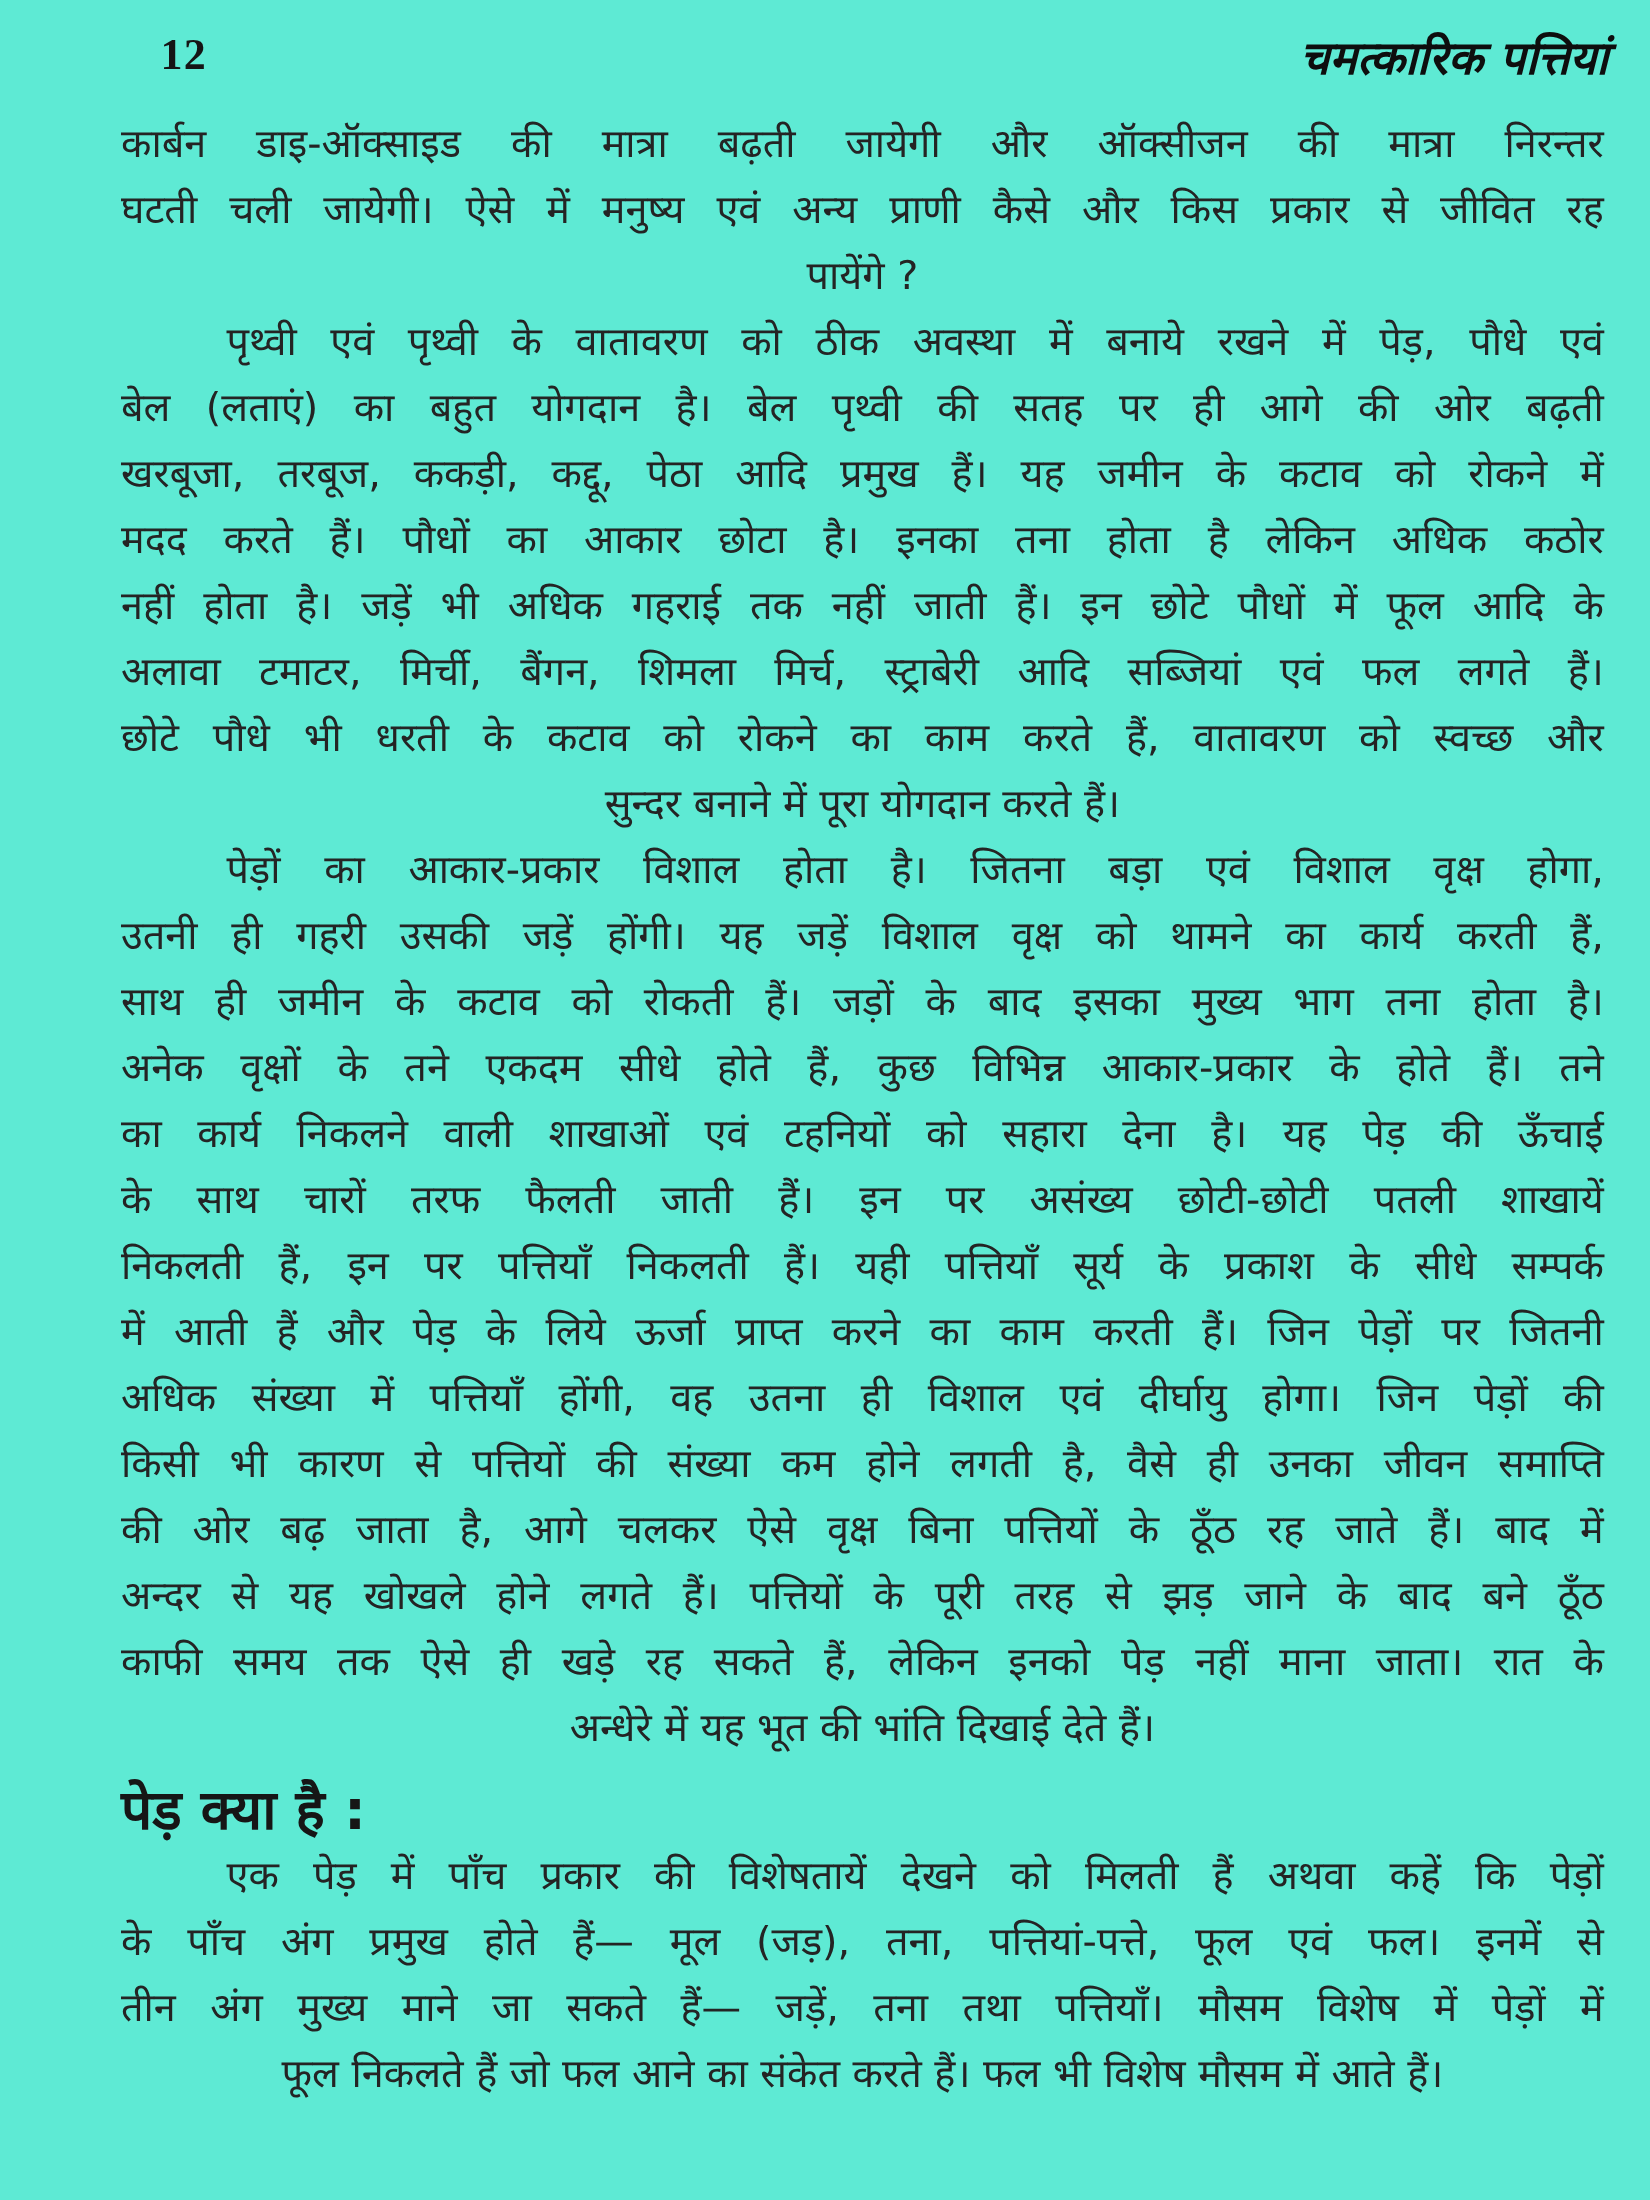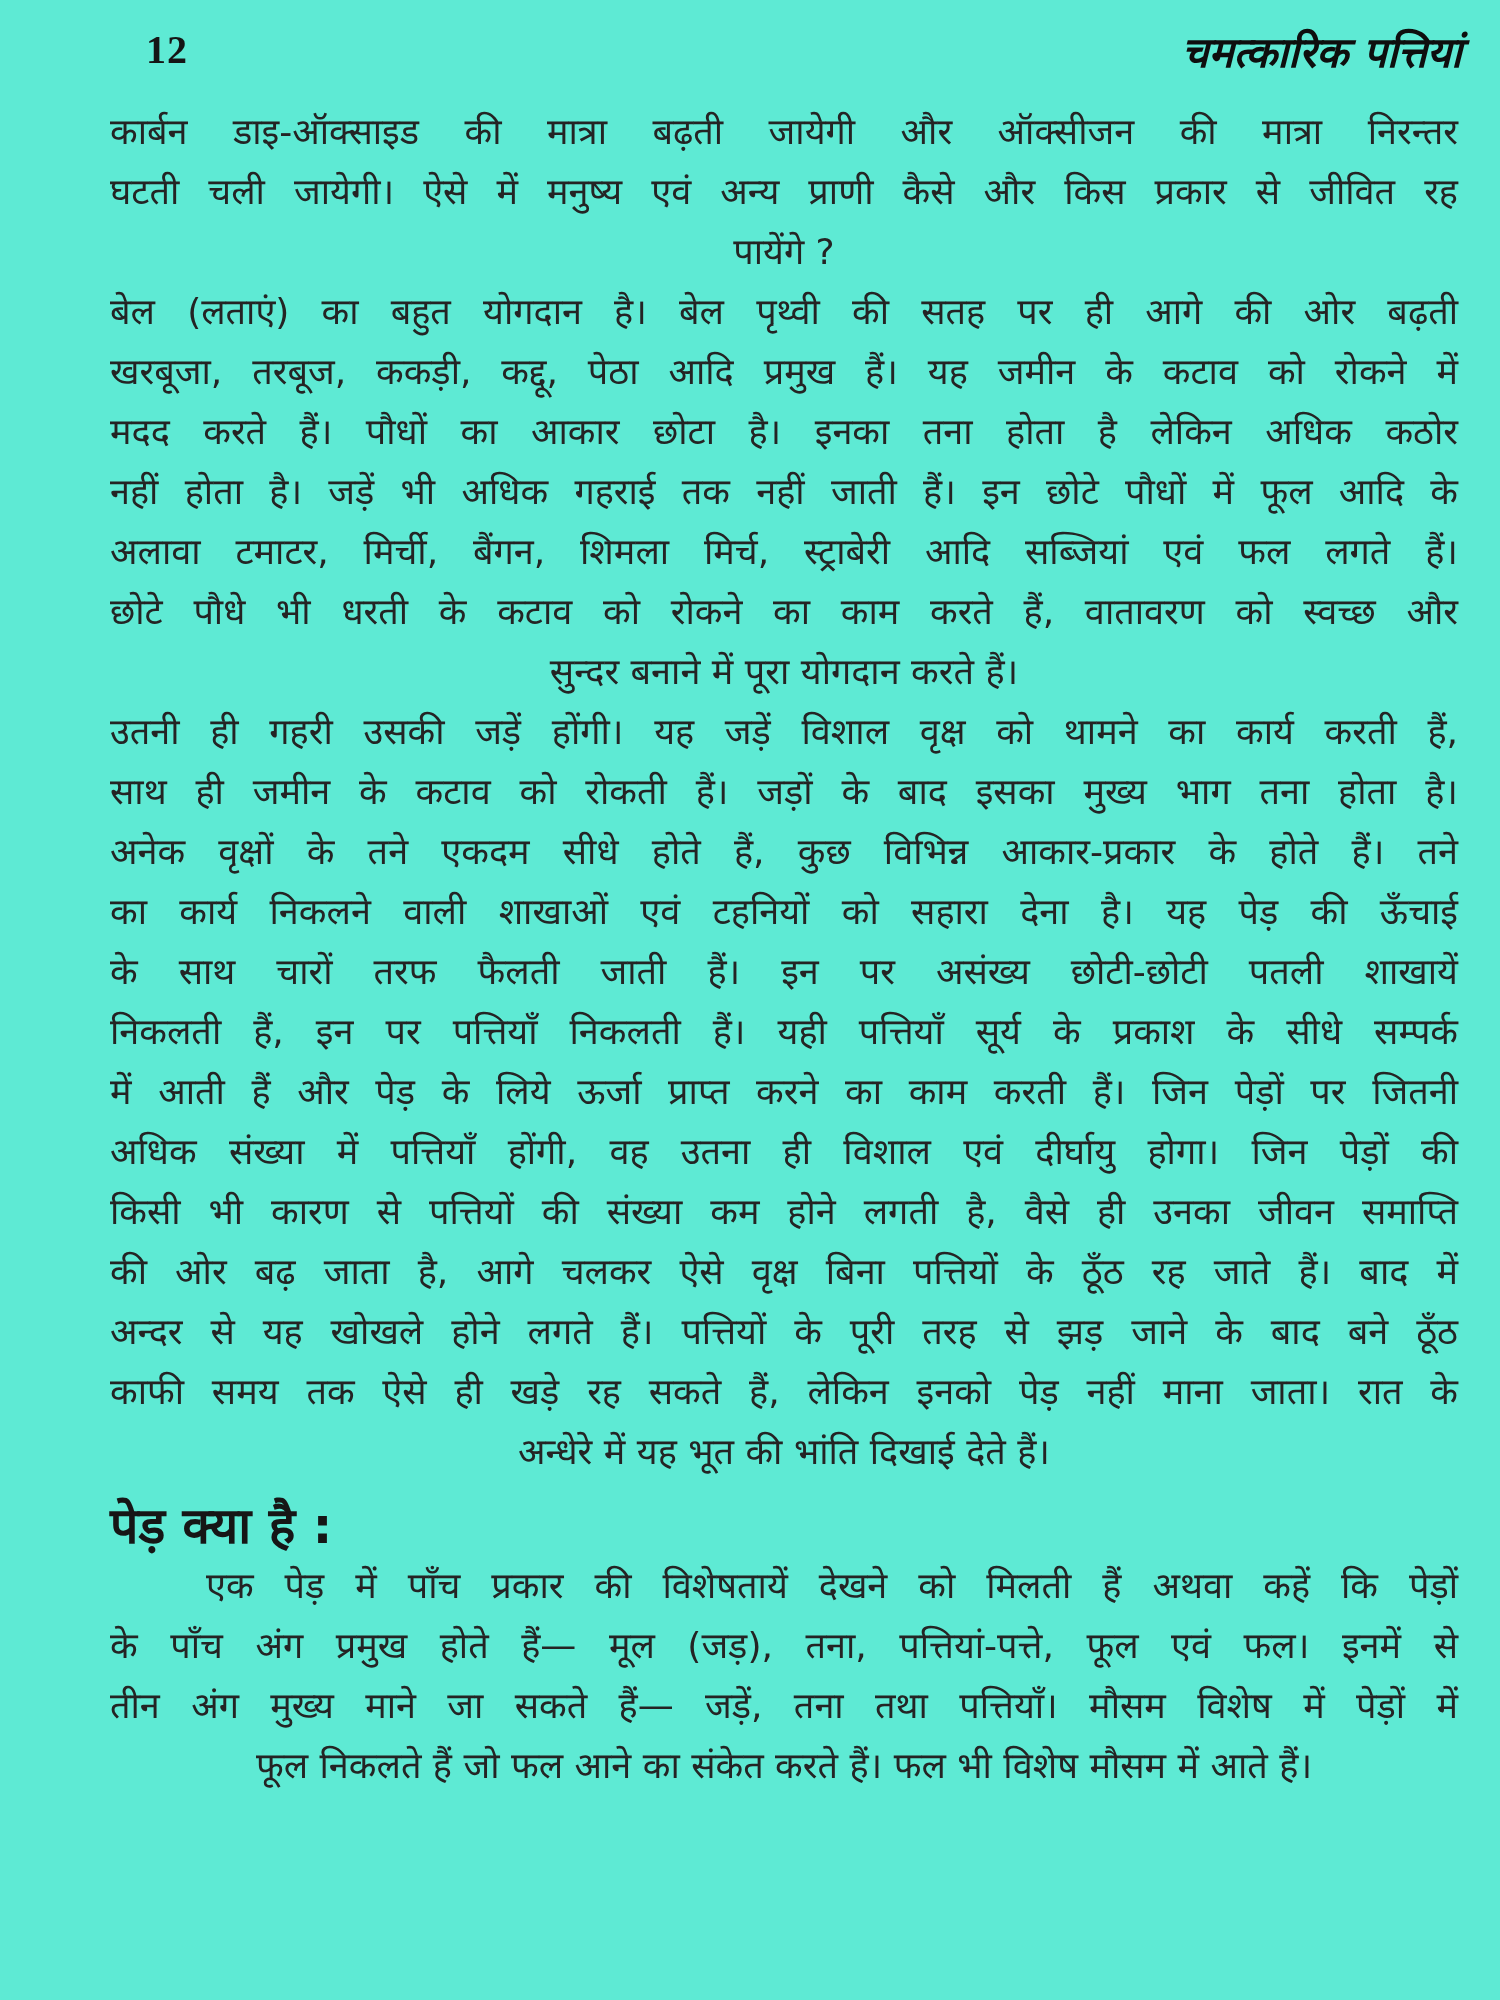--- a/index.html
+++ b/index.html
@@ -49,27 +49,29 @@
 
 <div class="page">
 
   <div class="hdr-num">12</div>
   <div class="hdr-title">चमत्कारिक पत्तियां</div>
 
   <div class="body-text">
     <div class="line">कार्बन डाइ-ऑक्साइड की मात्रा बढ़ती जायेगी और ऑक्सीजन की मात्रा निरन्तर</div>
     <div class="line">घटती चली जायेगी। ऐसे में मनुष्य एवं अन्य प्राणी कैसे और किस प्रकार से जीवित रह</div>
     <div class="line end">पायेंगे ?</div>
+    <div class="line indent">पृथ्वी एवं पृथ्वी के वातावरण को ठीक अवस्था में बनाये रखने में पेड़, पौधे एवं</div>
     <div class="line">बेल (लताएं) का बहुत योगदान है। बेल पृथ्वी की सतह पर ही आगे की ओर बढ़ती</div>
     <div class="line">खरबूजा, तरबूज, ककड़ी, कद्दू, पेठा आदि प्रमुख हैं। यह जमीन के कटाव को रोकने में</div>
     <div class="line">मदद करते हैं। पौधों का आकार छोटा है। इनका तना होता है लेकिन अधिक कठोर</div>
     <div class="line">नहीं होता है। जड़ें भी अधिक गहराई तक नहीं जाती हैं। इन छोटे पौधों में फूल आदि के</div>
     <div class="line">अलावा टमाटर, मिर्ची, बैंगन, शिमला मिर्च, स्ट्राबेरी आदि सब्जियां एवं फल लगते हैं।</div>
     <div class="line">छोटे पौधे भी धरती के कटाव को रोकने का काम करते हैं, वातावरण को स्वच्छ और</div>
     <div class="line end">सुन्दर बनाने में पूरा योगदान करते हैं।</div>
+    <div class="line indent">पेड़ों का आकार-प्रकार विशाल होता है। जितना बड़ा एवं विशाल वृक्ष होगा,</div>
     <div class="line">उतनी ही गहरी उसकी जड़ें होंगी। यह जड़ें विशाल वृक्ष को थामने का कार्य करती हैं,</div>
     <div class="line">साथ ही जमीन के कटाव को रोकती हैं। जड़ों के बाद इसका मुख्य भाग तना होता है।</div>
     <div class="line">अनेक वृक्षों के तने एकदम सीधे होते हैं, कुछ विभिन्न आकार-प्रकार के होते हैं। तने</div>
     <div class="line">का कार्य निकलने वाली शाखाओं एवं टहनियों को सहारा देना है। यह पेड़ की ऊँचाई</div>
     <div class="line">के साथ चारों तरफ फैलती जाती हैं। इन पर असंख्य छोटी-छोटी पतली शाखायें</div>
     <div class="line">निकलती हैं, इन पर पत्तियाँ निकलती हैं। यही पत्तियाँ सूर्य के प्रकाश के सीधे सम्पर्क</div>
     <div class="line">में आती हैं और पेड़ के लिये ऊर्जा प्राप्त करने का काम करती हैं। जिन पेड़ों पर जितनी</div>
     <div class="line">अधिक संख्या में पत्तियाँ होंगी, वह उतना ही विशाल एवं दीर्घायु होगा। जिन पेड़ों की</div>
     <div class="line">किसी भी कारण से पत्तियों की संख्या कम होने लगती है, वैसे ही उनका जीवन समाप्ति</div>
     <div class="line">की ओर बढ़ जाता है, आगे चलकर ऐसे वृक्ष बिना पत्तियों के ठूँठ रह जाते हैं। बाद में</div>

